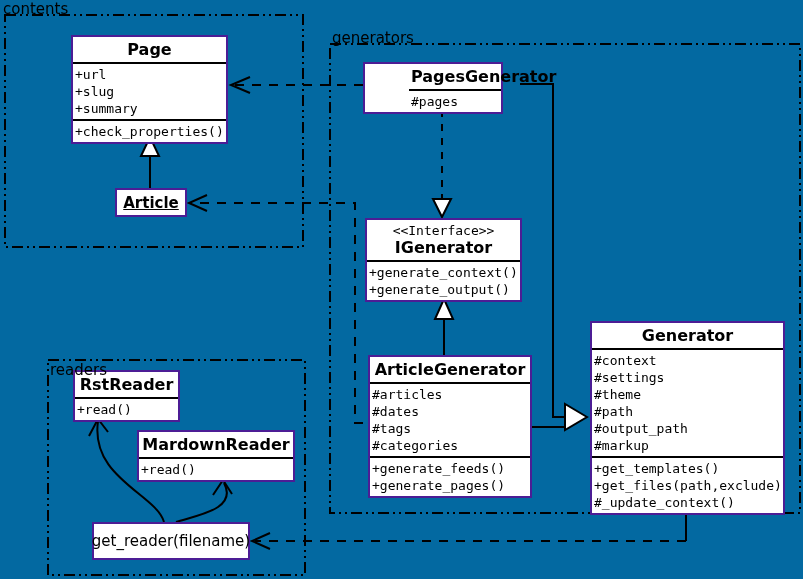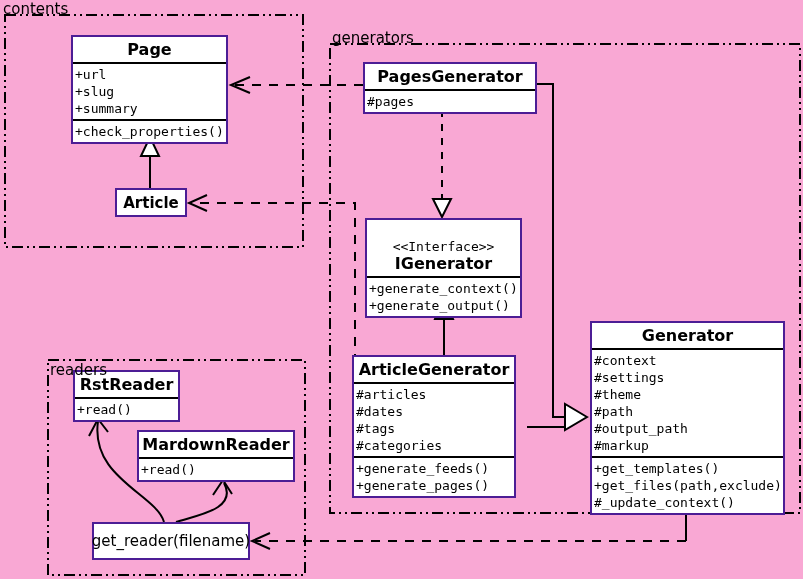--- a/index.html
+++ b/index.html
@@ -1,36 +1,36 @@
 <!DOCTYPE html>
 <html><head>
 <meta charset="utf-8">
 <style>
   html,body { margin:0; padding:0; }
   .canvas {
     position:relative; width:803px; height:579px;
-    background:#f9a8d4; overflow:hidden;
+    background:#0369a1; overflow:hidden;
     font-family:"DejaVu Sans", sans-serif; color:#000;
   }
   .wires { position:absolute; left:0; top:0; z-index:1; }
   .pkg-label {
     position:absolute; z-index:3;
     font:15px "DejaVu Sans", sans-serif; color:#000; white-space:nowrap;
   }
   .uml-class {
     position:absolute; z-index:2; box-sizing:border-box;
     background:#ffffff; border:2px solid #4c1d95;
   }
   .uml-title {
     font-family:"DejaVu Sans", sans-serif; font-weight:bold; font-size:16px;
     text-align:center; padding:3px 2px 3px 2px; white-space:nowrap;
   }
   .uml-stereotype {
     font:13px "DejaVu Sans Mono", monospace;
-    text-align:center; padding-top:19px; white-space:nowrap;
+    text-align:center; padding-top:3px; white-space:nowrap;
   }
   .uml-stereotype + .uml-title { padding-top:0; }
   .uml-sec { border-top:2px solid #000; padding:2px 2px; }
   .uml-row {
     font:13px "DejaVu Sans Mono", monospace; line-height:17px;
     white-space:pre; text-align:left;
   }
   .uml-simple {
     display:flex; align-items:center; justify-content:center;
   }
@@ -110,40 +110,40 @@
       <div class="uml-row">+url</div>
       <div class="uml-row">+slug</div>
       <div class="uml-row">+summary</div>
     </div>
     <div class="uml-sec">
       <div class="uml-row">+check_properties()</div>
     </div>
   </div>
 
   <div class="uml-class uml-simple" style="left:115px; top:188px; width:72px; height:29px;">
-    <div class="uml-title" style="font-size:15px;">Article</div>
+    <div class="uml-title" style="font-size:15px;text-decoration:underline;">Article</div>
   </div>
 
-  <div class="uml-class" style="left:363px; top:62px; width:174px;">
+  <div class="uml-class" style="left:363px; top:62px; width:140px;padding-left:44px;">
     <div class="uml-title">PagesGenerator</div>
     <div class="uml-sec">
       <div class="uml-row">#pages</div>
     </div>
   </div>
 
   <div class="uml-class" style="left:365px; top:218px; width:157px;">
     <div class="uml-stereotype">&lt;&lt;Interface&gt;&gt;</div>
     <div class="uml-title">IGenerator</div>
     <div class="uml-sec">
       <div class="uml-row">+generate_context()</div>
       <div class="uml-row">+generate_output()</div>
     </div>
   </div>
 
-  <div class="uml-class" style="left:352px; top:355px; width:164px;">
+  <div class="uml-class" style="left:368px; top:355px; width:164px;">
     <div class="uml-title">ArticleGenerator</div>
     <div class="uml-sec">
       <div class="uml-row">#articles</div>
       <div class="uml-row">#dates</div>
       <div class="uml-row">#tags</div>
       <div class="uml-row">#categories</div>
     </div>
     <div class="uml-sec">
       <div class="uml-row">+generate_feeds()</div>
       <div class="uml-row">+generate_pages()</div>

